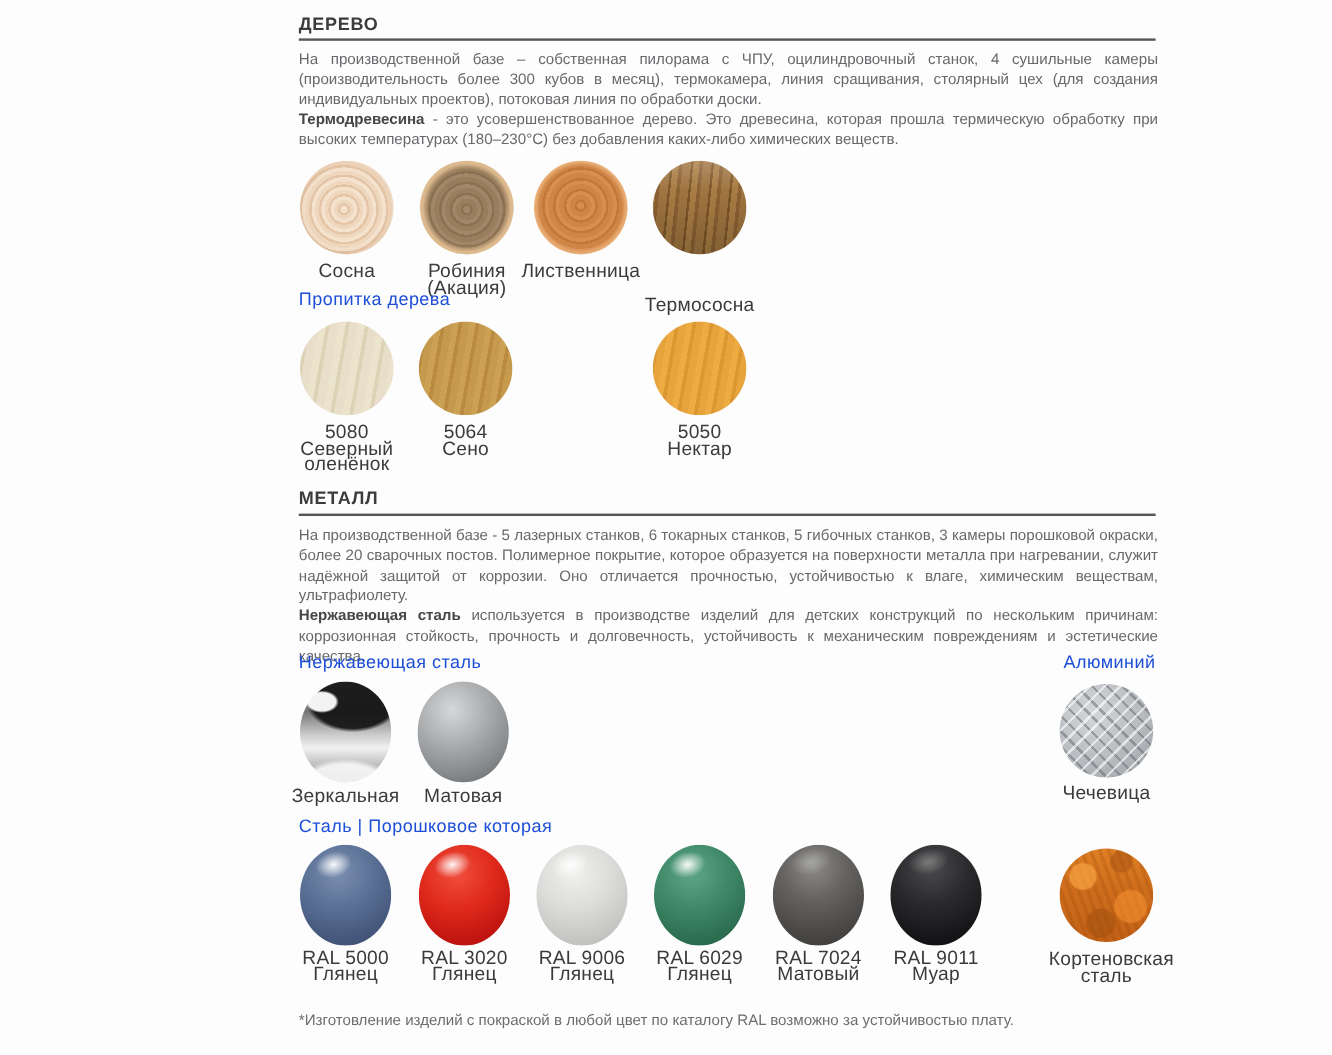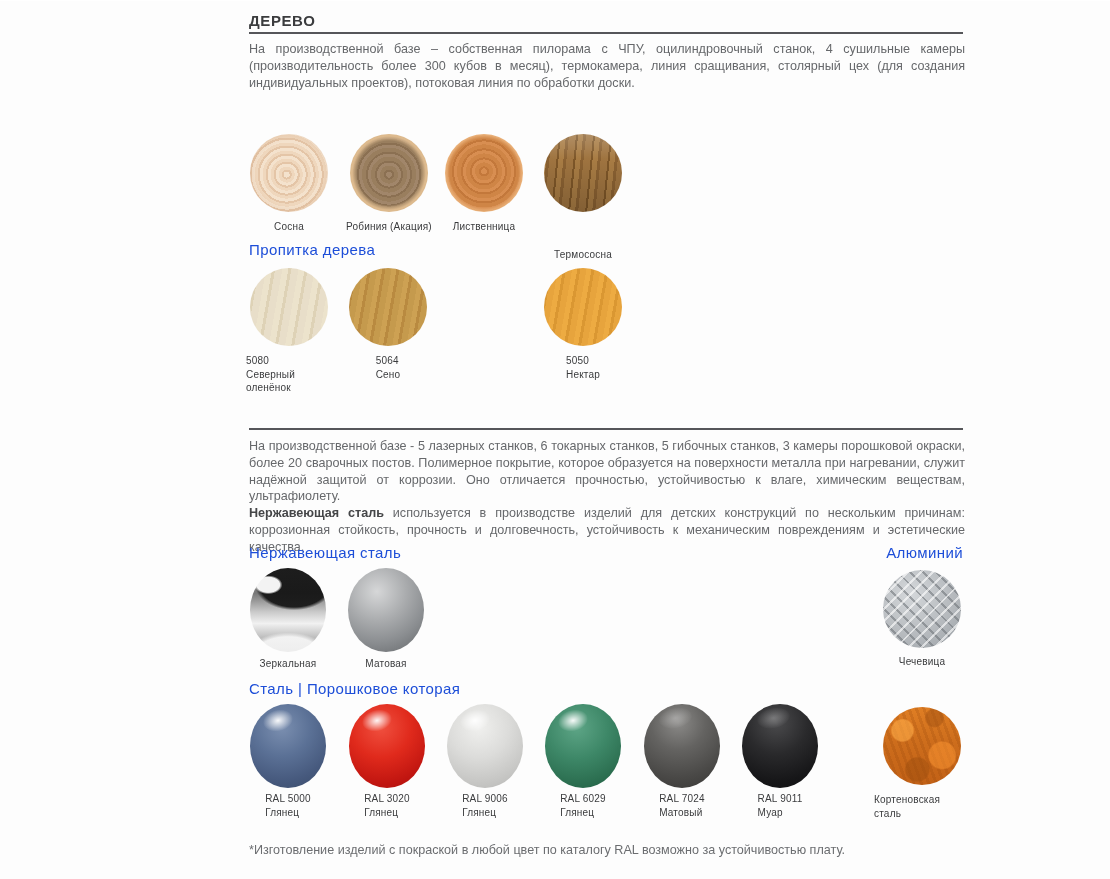--- a/index.html
+++ b/index.html
@@ -29,22 +29,22 @@
     text-align:justify;
   }
   .copy b { color:#454648; font-weight:700; }
 
   
   .sw {
     position:absolute; width:120px;
     display:flex; flex-direction:column; align-items:center;
   }
   .sw-label {
-    margin-top:8px; font-size:10px; line-height:13.5px;
-    color:#3a3b3d; text-align:left; letter-spacing:.2px;
+    margin-top:8px; font-size:16px; line-height:13.5px;
+    color:#3a3b3d; text-align:center; letter-spacing:.2px;
   }
   .sw-label .l2 { display:block; max-width:86px; margin:0 auto; }
   .circle {
     width:78px; height:78px; border-radius:50%;
     position:relative; flex:0 0 auto;
   }
   .sphere {
     width:76px; height:84px; border-radius:50%;
     position:relative; flex:0 0 auto;
   }
@@ -136,20 +136,21 @@
 </head>
 <body>
 
 <div class="page">
 
   <div class="section-title" style="top:11px;">ДЕРЕВО</div>
   <div class="rule" style="top:31px;"></div>
 
   <div class="copy" style="top:40px;">
     <p>На производственной базе – собственная пилорама с ЧПУ, оцилиндровочный станок, 4 сушильные камеры (производительность более 300 кубов в месяц), термокамера, линия сращивания, столярный цех (для создания индивидуальных проектов), потоковая линия по обработки доски.</p>
+    <p><b>Термодревесина</b><span> - это усовершенствованное дерево. Это древесина, которая прошла термическую обработку при высоких температурах (180–230°С) без добавления каких-либо химических веществ.</span></p>
   </div>
 
   <div class="sw" style="left:229px; top:133px;">
     <div class="circle wood-pine" style="background-color: rgb(236, 208, 178);"></div>
     <div class="sw-label">Сосна</div>
   </div>
   <div class="sw" style="left:329px; top:133px;">
     <div class="circle wood-robinia" style="background-color: rgb(156, 130, 99);"></div>
     <div class="sw-label">Робиния (Акация)</div>
   </div>
@@ -179,20 +180,21 @@
     </div>
   </div>
   <div class="sw" style="left:523px; top:267px;">
     <div class="circle imp-5050" style="background-color: rgb(230, 164, 62);"></div>
     <div class="sw-label">
       <span>5050</span>
       <span class="l2">Нектар</span>
     </div>
   </div>
 
+  <div class="section-title" style="top:406px;">МЕТАЛЛ</div>
   <div class="rule" style="top:427px;"></div>
 
   <div class="copy" style="top:437px;">
     <p>На производственной базе - 5 лазерных станков, 6 токарных станков, 5 гибочных станков, 3 камеры порошковой окраски, более 20 сварочных постов. Полимерное покрытие, которое образуется на поверхности металла при нагревании, служит надёжной защитой от коррозии. Оно отличается прочностью, устойчивостью к влаге, химическим веществам, ультрафиолету.</p>
     <p><b>Нержавеющая сталь</b><span> используется в производстве изделий для детских конструкций по нескольким причинам: коррозионная стойкость, прочность и долговечность, устойчивость к механическим повреждениям и эстетические качества.</span></p>
   </div>
 
   <div class="sub-title" style="left:249px; top:543px;">Нержавеющая сталь</div>
   <div class="sub-title" style="left:843px; top:543px; width:120px; text-align:right;">Алюминий</div>
 

